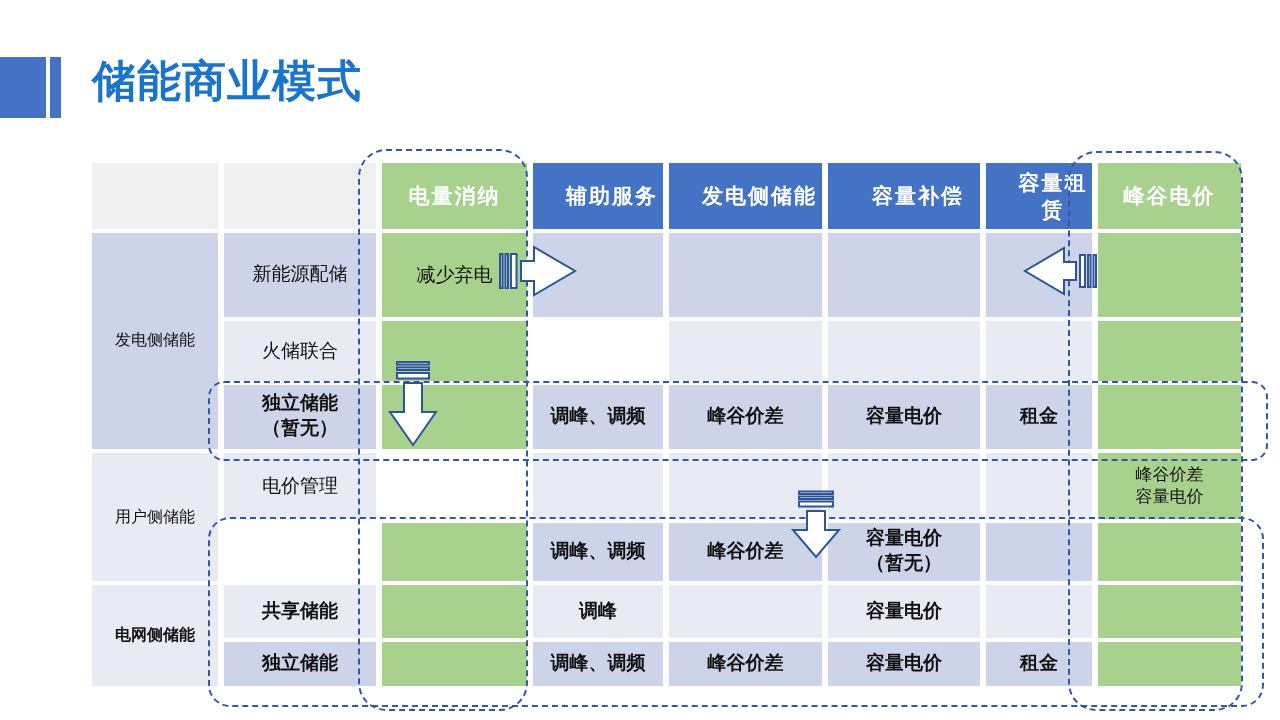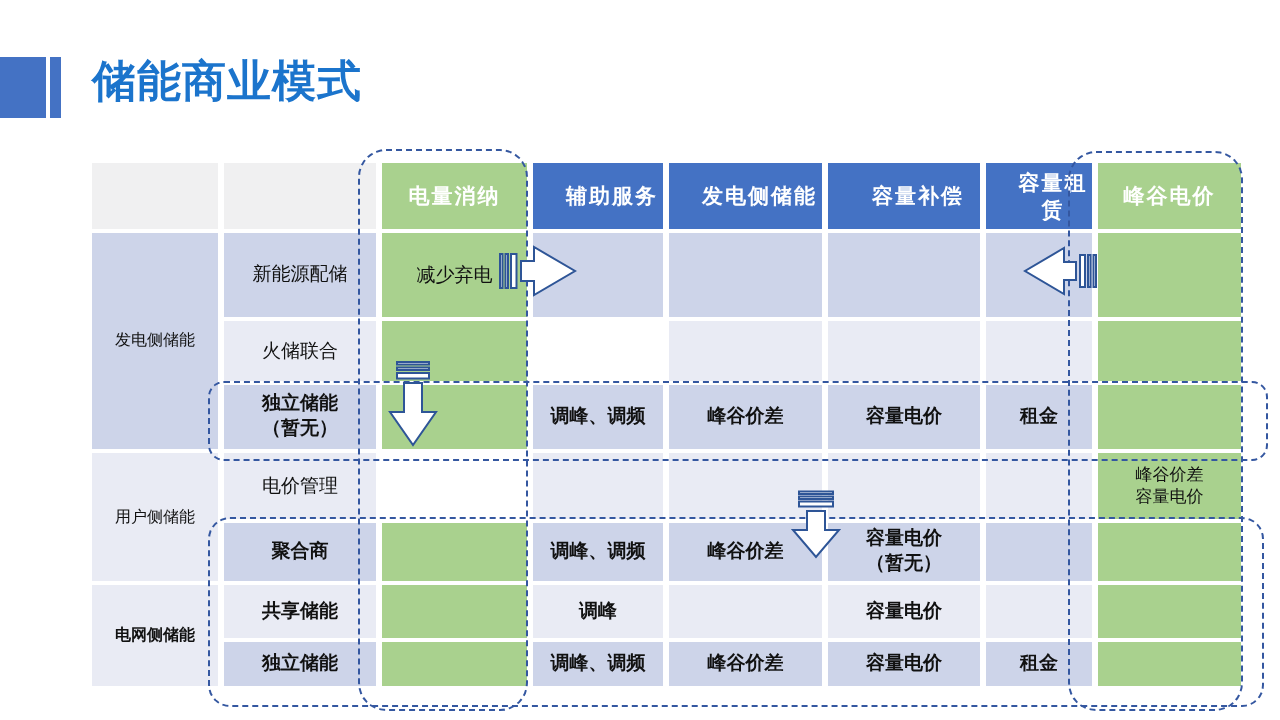--- a/index.html
+++ b/index.html
@@ -93,21 +93,20 @@
     <div class="cell band-dark bold" style="grid-area: 4 / 7;">租金</div>
     <div class="cell green-cell bold" style="grid-area: 4 / 8;"></div>
     <div class="cell group-cell band-light" style="grid-area: 5 / 1 / span 2;">用户侧储能</div>
     <div class="cell band-light" style="grid-area: 5 / 2;">电价管理</div>
     <div class="cell band-light" style="grid-area: 5 / 4;"></div>
     <div class="cell band-light" style="grid-area: 5 / 5;"></div>
     <div class="cell band-light" style="grid-area: 5 / 6;"></div>
     <div class="cell band-light" style="grid-area: 5 / 7;"></div>
     <div class="cell green-cell small-text" style="grid-area: 5 / 8;">峰谷价差
 容量电价</div>
-    <div class="cell band-dark bold" style="grid-area: 6 / 2;">聚合商</div>
     <div class="cell green-cell bold" style="grid-area: 6 / 3;"></div>
     <div class="cell band-dark bold" style="grid-area: 6 / 4;">调峰、调频</div>
     <div class="cell band-dark bold" style="grid-area: 6 / 5;">峰谷价差</div>
     <div class="cell band-dark bold" style="grid-area: 6 / 6;">容量电价
 （暂无）</div>
     <div class="cell band-dark bold" style="grid-area: 6 / 7;"></div>
     <div class="cell green-cell bold" style="grid-area: 6 / 8;"></div>
     <div class="cell group-cell band-light bold" style="grid-area: 7 / 1 / span 2;">电网侧储能</div>
     <div class="cell band-light bold" style="grid-area: 7 / 2;">共享储能</div>
     <div class="cell green-cell bold" style="grid-area: 7 / 3;"></div>

